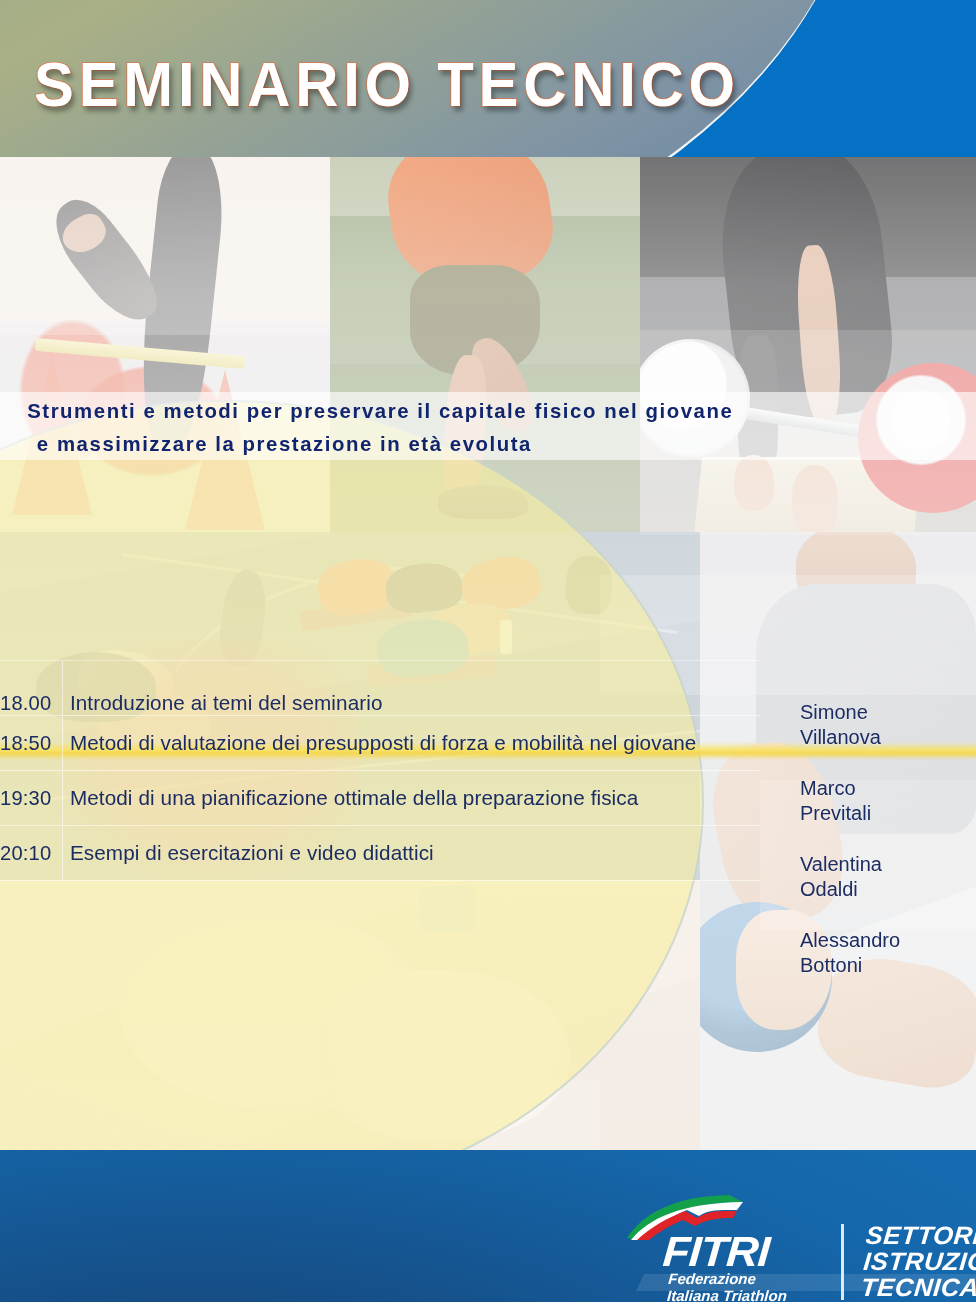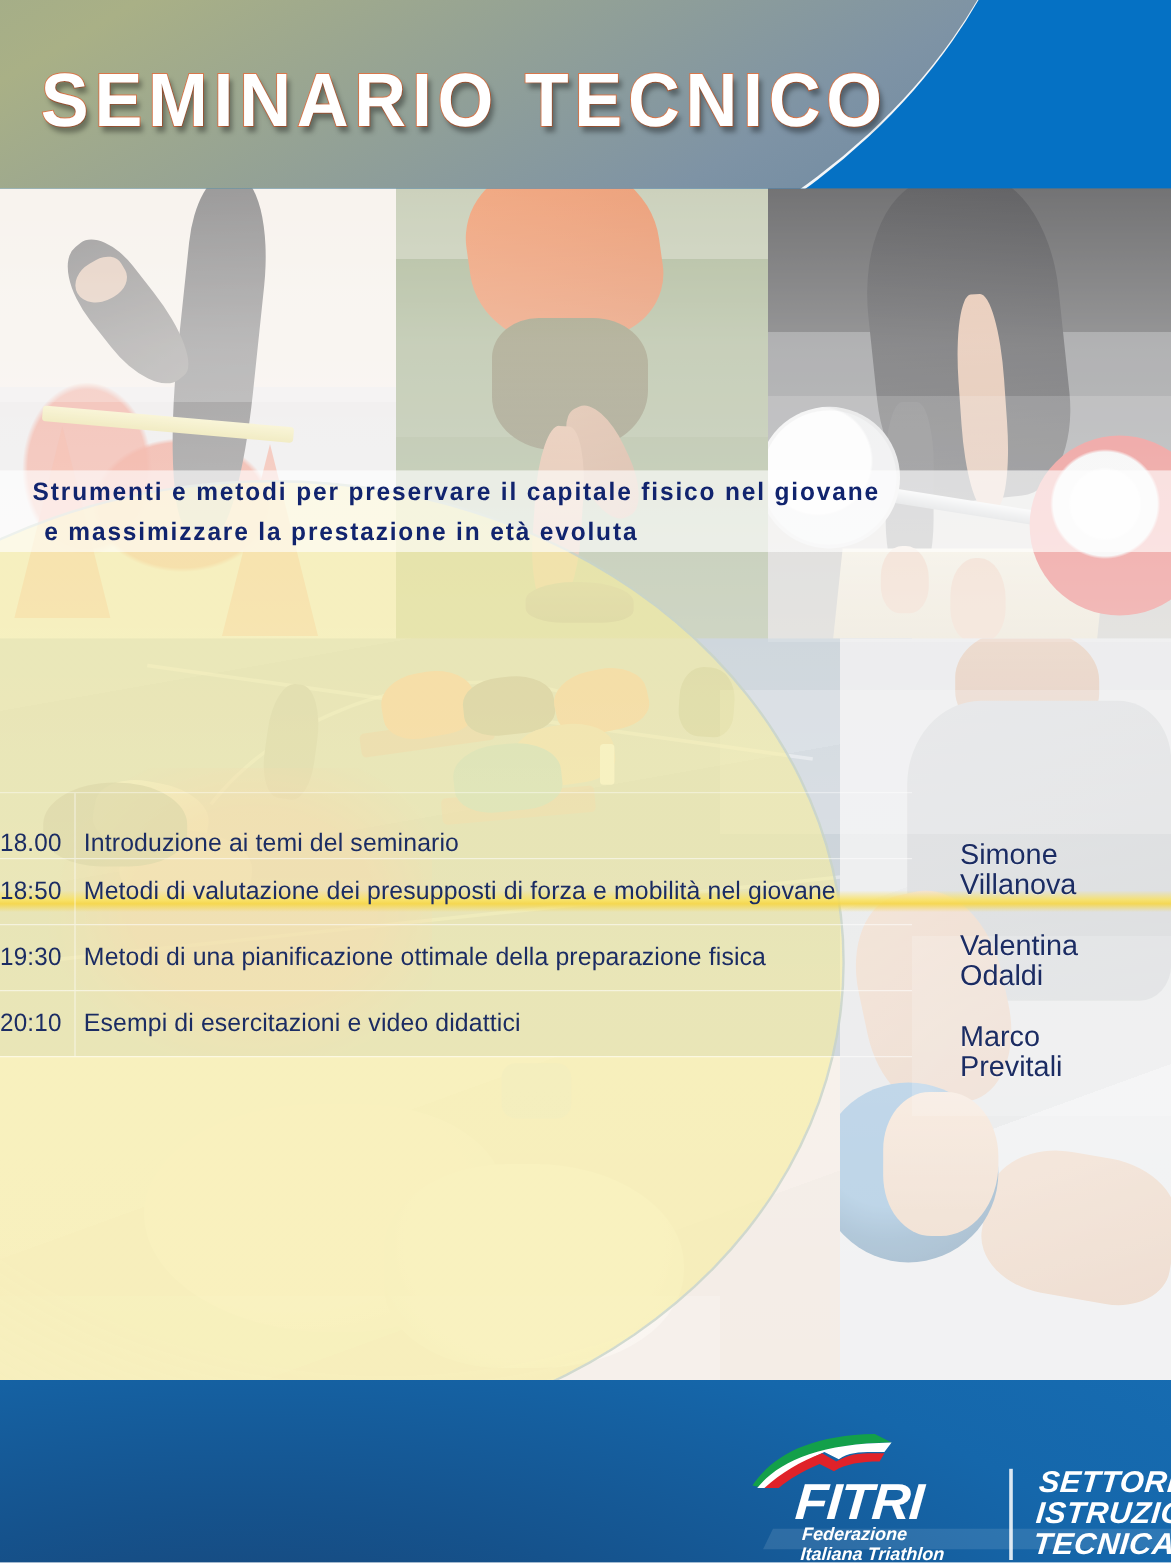--- a/index.html
+++ b/index.html
@@ -363,21 +363,21 @@
     transform: scaleX(0.985);
     transform-origin: left center;
   }
 
   
   .speakers {
     position: absolute; left: 800px; top: 700px; width: 176px;
   }
   .speaker {
     font-family: "Liberation Sans", sans-serif;
-    font-size: 24px;
+    font-size: 20px;
     font-weight: 400;
     color: #1b2c63;
     line-height: 25px;
     margin-bottom: 26px;
     text-shadow: 0 1px 0 rgba(255,255,255,.35);
   }
   .speaker .sn { display: block; }
 
   
   .footer {
@@ -586,26 +586,30 @@
 
 
   </div>
 
   <div class="speakers">
     <div class="speaker">
       <span class="sn">Simone</span>
       <span class="sn">Villanova</span>
     </div>
     <div class="speaker">
+      <span class="sn">Marco</span>
+      <span class="sn">Previtali</span>
+    </div>
+    <div class="speaker">
       <span class="sn">Valentina</span>
       <span class="sn">Odaldi</span>
     </div>
     <div class="speaker">
-      <span class="sn">Marco</span>
-      <span class="sn">Previtali</span>
+      <span class="sn">Alessandro</span>
+      <span class="sn">Bottoni</span>
     </div>
   </div>
 
   <div class="footer">
     <div class="footer-stripes-bg"></div>
     <div class="fbar fbar-grey"></div>
     <div class="fbar fbar-green"></div>
     <div class="fbar fbar-cream"></div>
     <div class="fbar fbar-orange"></div>
     <div class="fbar fbar-grey2"></div>

